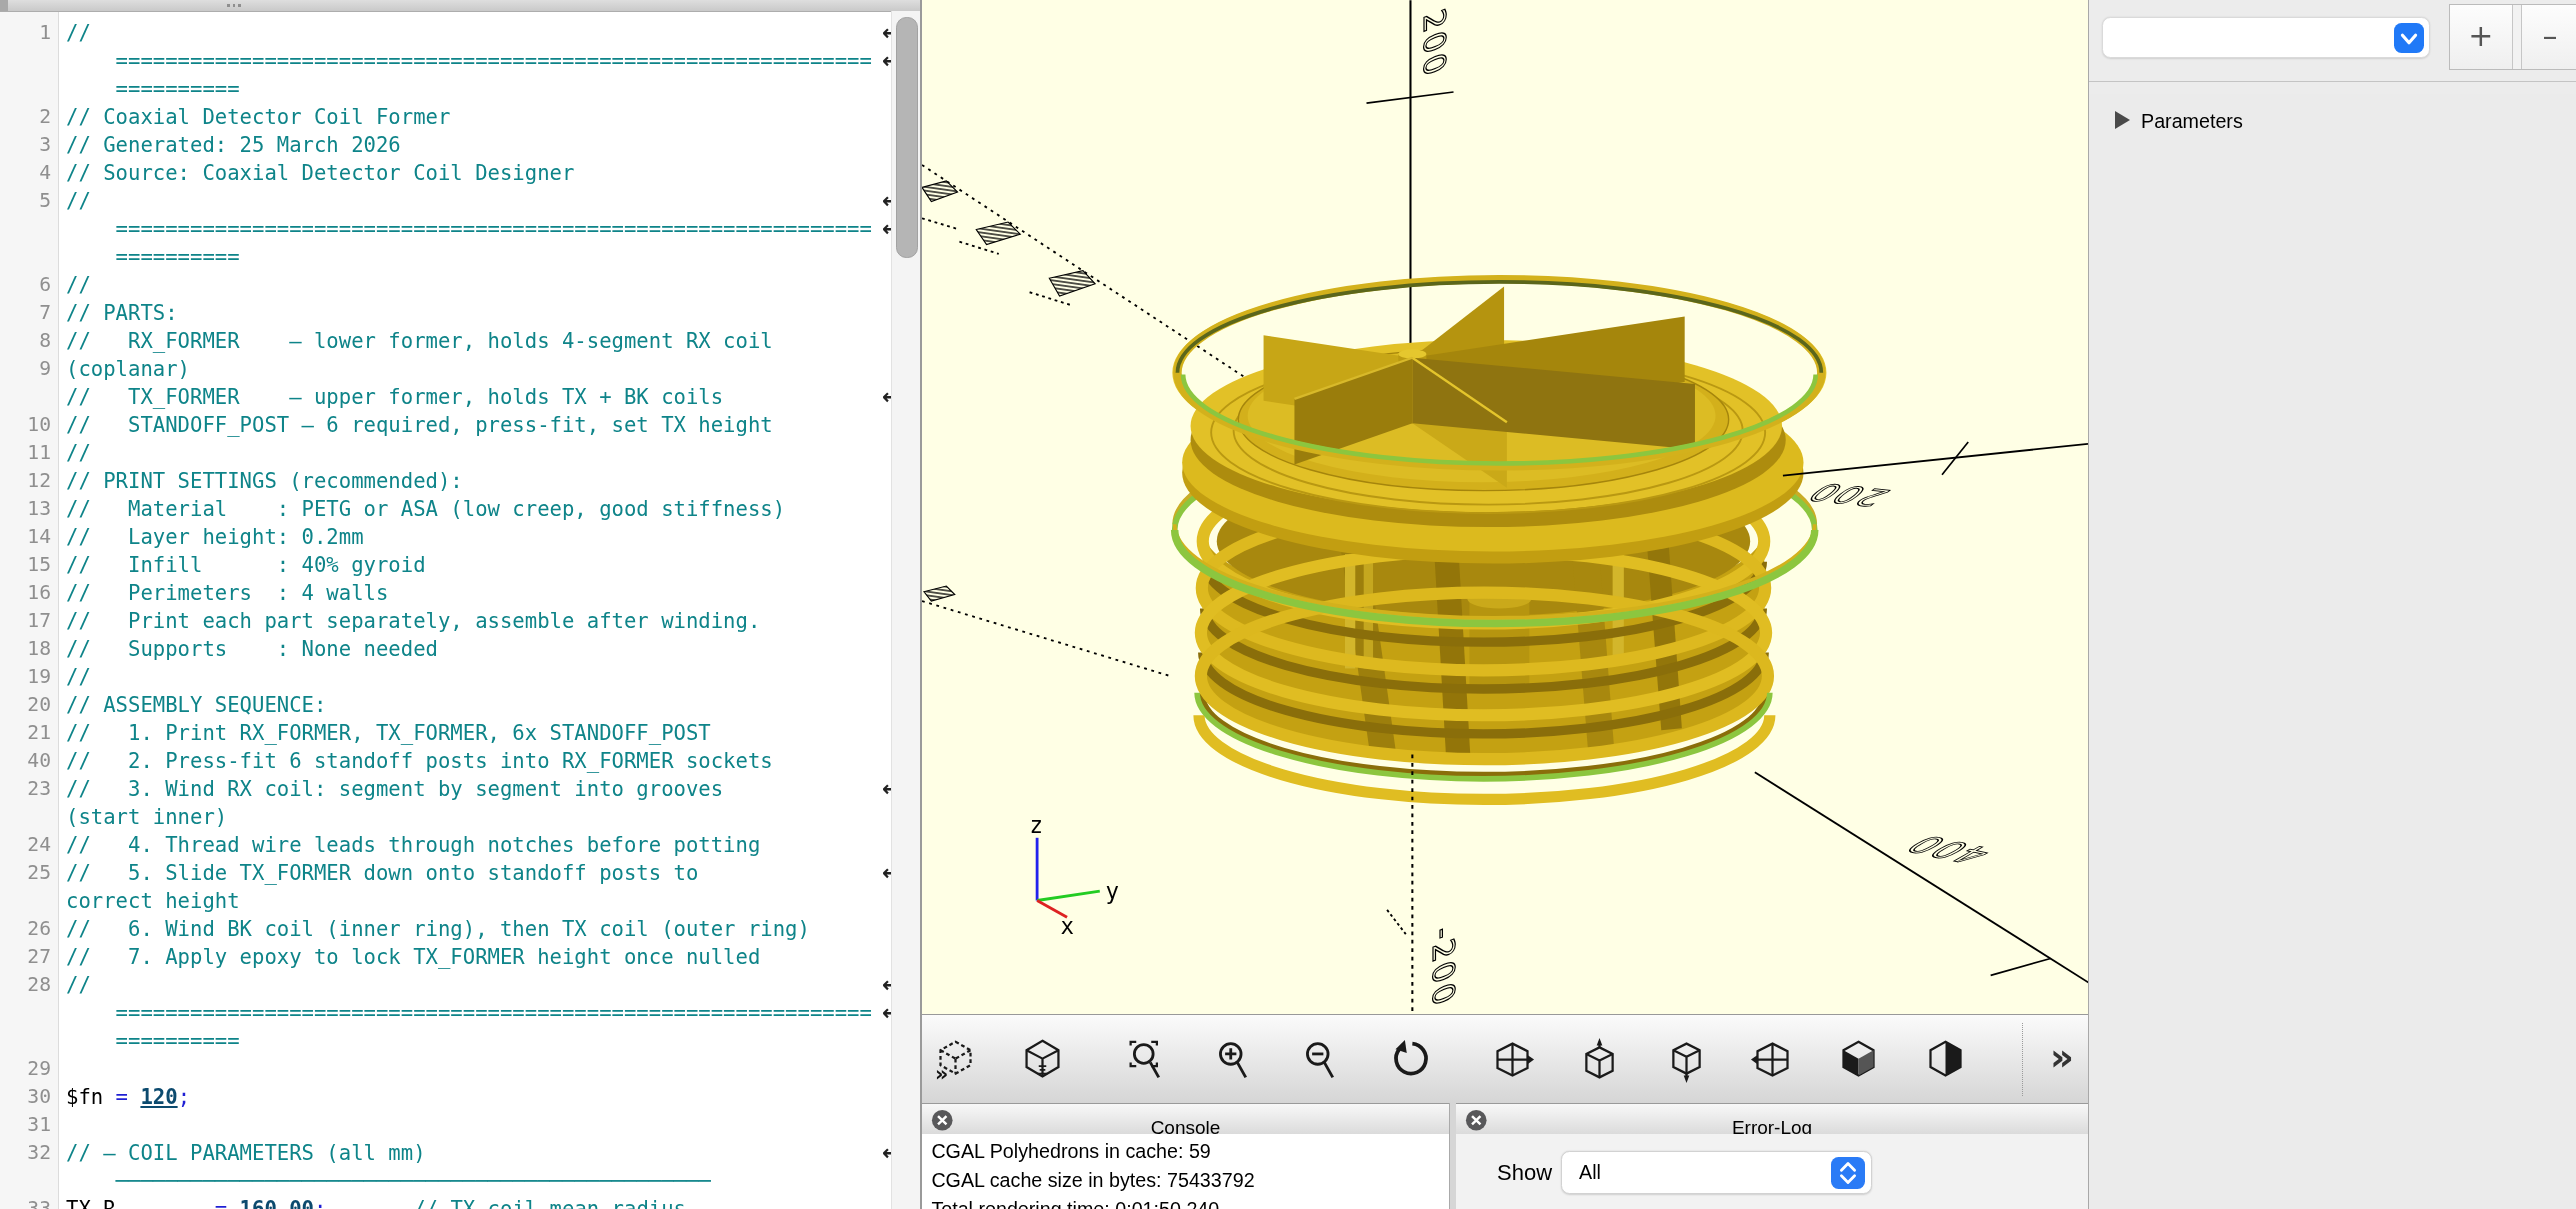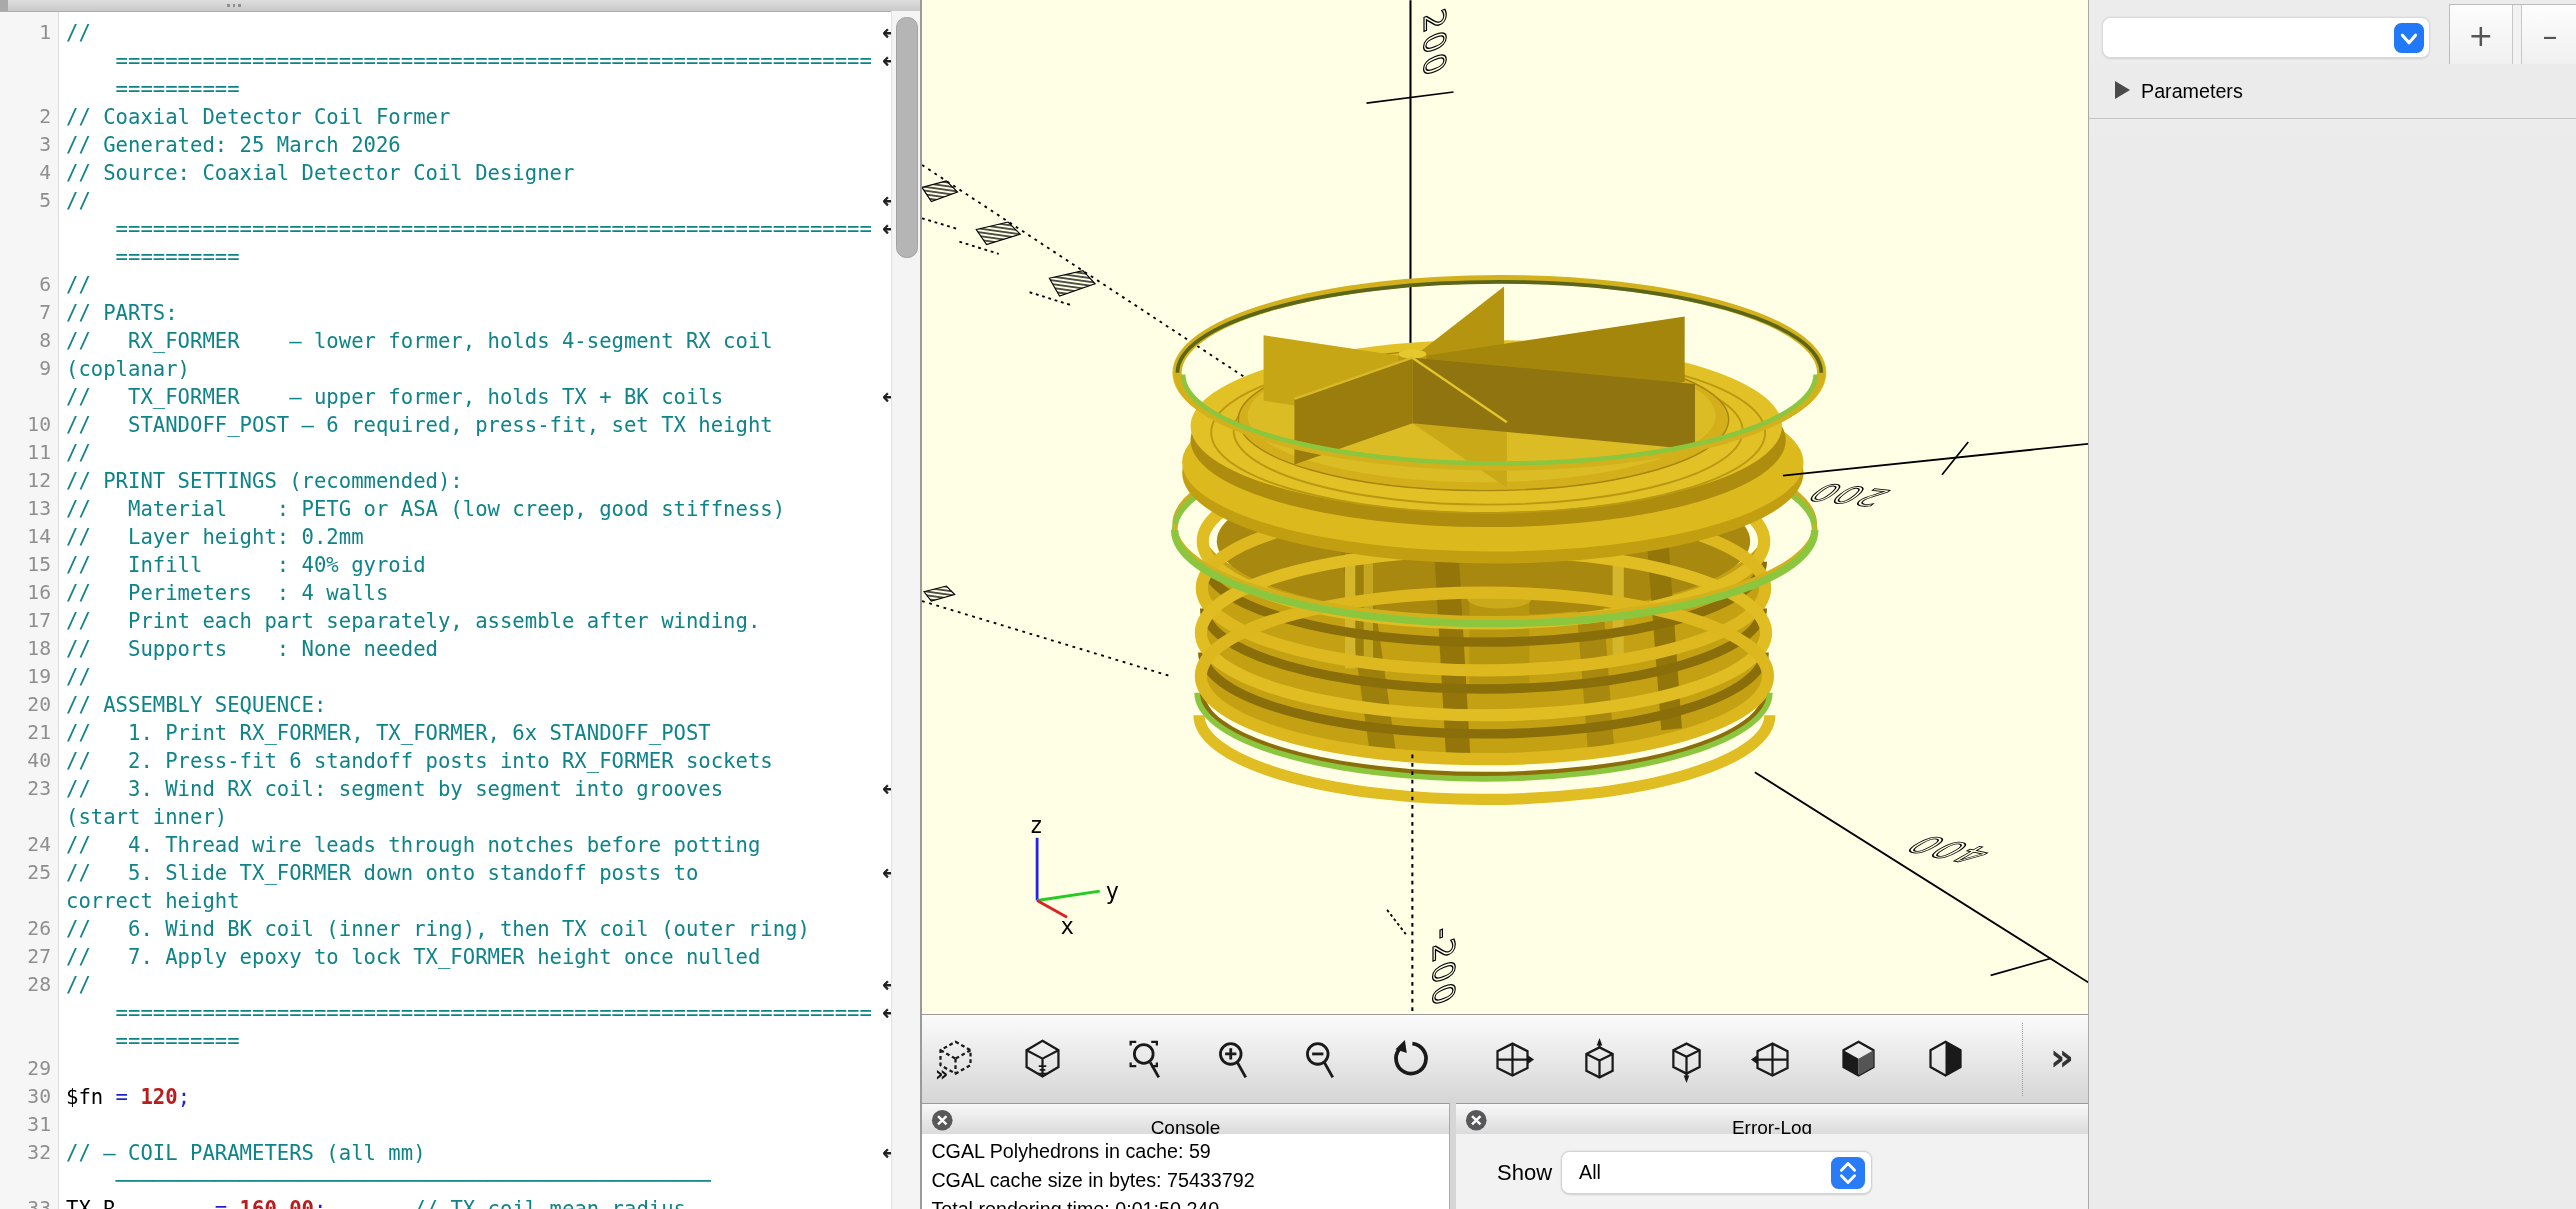--- a/index.html
+++ b/index.html
@@ -15,21 +15,21 @@
       background:repeating-linear-gradient(90deg,#8f8f8f 0 2.8px,transparent 2.8px 5.6px);}
   #gutter{position:absolute;left:0;top:0;width:58px;height:1209px;background:#f6f6f6;border-right:0.9px solid #dcdcdc;}
   #gutter-rows{position:absolute;left:0;top:19px;width:51px;}
   .gnum{height:28px;line-height:28px;text-align:right;color:#8f8f8f;
         font-family:"DejaVu Sans Mono",monospace;font-size:19.7px;}
   #code-rows{position:absolute;left:66px;top:19px;width:826px;}
   .crow{position:relative;height:28px;line-height:28px;white-space:pre;
         font-family:"DejaVu Sans Mono",monospace;font-size:20.6px;color:#000;}
   .tk-cm{color:#0E8489;}
   .tk-op{color:#1f1fd4;}
-  .tk-num{color:#b91c1c;font-weight:bold;}
+  .tk-num{color:#0c4a6e;font-weight:bold;text-decoration:underline;}
   .tk-pl{color:#000;}
   .wrapmark{position:absolute;left:811px;top:0;width:28px;text-align:center;
         font-family:"DejaVu Sans",sans-serif;font-size:21.5px;color:#222;font-weight:bold;}
   #ed-scrollbar{position:absolute;left:891px;top:11.2px;width:29px;height:1198px;
         background:#f4f4f4;border-left:0.9px solid #e2e2e2;}
   #ed-thumb{position:absolute;left:3.7px;top:5.6px;width:20.6px;height:239px;background:#b5b5b5;
         border:0.9px solid #a2a2a2;border-radius:10.3px;}
 
   
   #split-ev{position:absolute;left:920px;top:0;width:1.9px;height:1209px;background:#9a9a9a;}
@@ -67,21 +67,21 @@
   #preset-combo{position:absolute;left:13px;top:17px;width:326px;height:39px;background:#fff;
       border:0.9px solid #dadada;border-radius:8.4px;box-shadow:0 0.9px 1.9px rgba(0,0,0,0.12);}
   #preset-combo .val{position:absolute;left:13px;line-height:39px;font-size:19px;color:#000;}
   #preset-combo .blue-btn{position:absolute;right:4.7px;top:4.7px;width:30px;height:30px;background:#2079f7;border-radius:7.5px;}
   #preset-btns{position:absolute;left:360px;top:3.7px;width:131px;height:64px;background:linear-gradient(#fdfdfd,#efefef);
       border:0.9px solid #bbb;}
   #preset-btns .b{position:absolute;top:0;height:64px;width:58px;text-align:center;line-height:62px;
       font-size:30px;color:#555;font-family:"DejaVu Sans",sans-serif;}
   #preset-btns .divider{position:absolute;left:62px;top:0;width:7.5px;height:64px;border-left:0.9px solid #c6c6c6;border-right:0.9px solid #c6c6c6;background:#f2f2f2;}
   #cust-div1{position:absolute;left:0;top:81px;width:488px;height:0;border-top:0.9px solid #c4c4c4;}
-  #param-row{position:absolute;left:0;top:64px;width:488px;height:54px;background:#ebebeb;border-bottom:0.9px solid #c4c4c4;}
+  #param-row{position:absolute;left:0;top:94px;width:488px;height:54px;background:#ebebeb;border-bottom:0.9px solid #c4c4c4;}
   #param-row .tri{position:absolute;left:26px;top:17px;width:0;height:0;
       border-left:15px solid #4a4a4a;border-top:9.4px solid transparent;border-bottom:9.4px solid transparent;}
   #param-row .lbl{position:absolute;left:52px;top:0;line-height:54px;font-size:19.7px;color:#000;font-weight:500;}
   #cust-body{position:absolute;left:0;top:137px;width:488px;height:1073px;background:#ebebeb;}
 </style>
 </head>
 <body>
 
 <div id="app">
 

